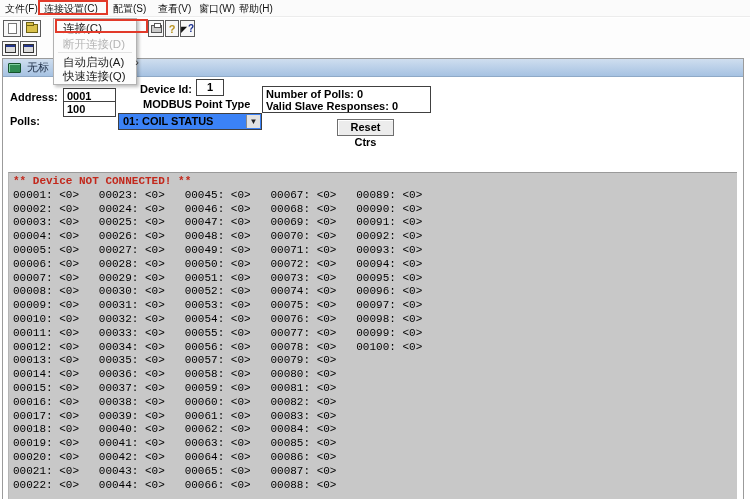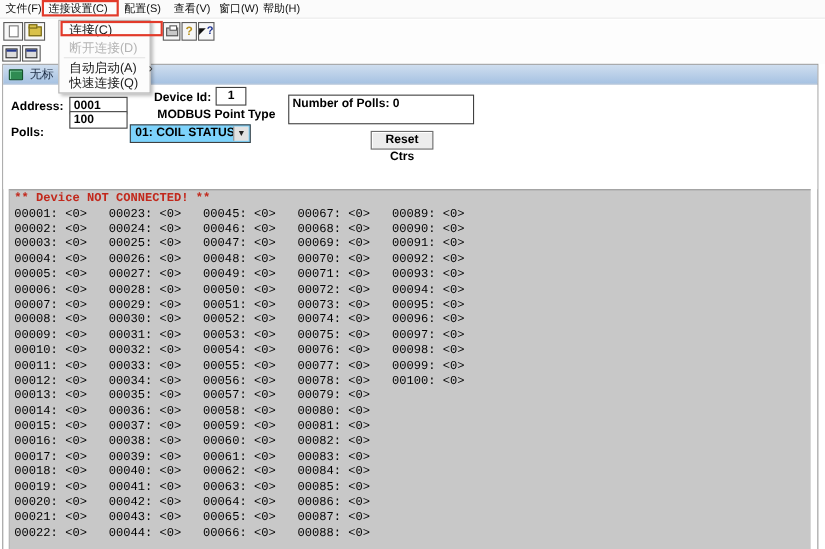--- a/index.html
+++ b/index.html
@@ -38,21 +38,21 @@
     background:linear-gradient(#cfdeef,#a6c2e2); border-bottom:1px solid #8fa9c7;
     display:flex; align-items:center; }
   .child-title-icon { width:13px; height:10px; margin-left:5px; background:#2f8b52;
     border:1px solid #14522c; border-radius:1px; box-shadow:inset 1px 1px 0 #7fcf9f; }
   .child-title-text { font-size:11px; color:#1c2c44; margin-left:6px; }
 
   .form-area { position:absolute; left:0; top:18px; right:0; height:95px; background:#fff; }
   .flabel { position:absolute; font-size:11px; font-weight:bold; color:#000; white-space:nowrap; }
   .tinput { position:absolute; background:#fff; border:1px solid #404040; font-size:11px;
     font-weight:bold; color:#000; padding:1px 3px; line-height:12px; }
-  .combo { position:absolute; left:115px; top:36px; width:110px; height:17px; background:#7dd3fc;
+  .combo { position:absolute; left:115px; top:36px; width:144px; height:17px; background:#3b82f6;
     border:1px solid #404040; font-size:11px; font-weight:bold; line-height:15px; padding-left:4px; }
   .combo-btn { position:absolute; right:1px; top:1px; bottom:1px; width:14px; background:#e2e2e2;
     border-left:1px solid #8a8a8a; font-size:8px; color:#222; display:flex; align-items:center;
     justify-content:center; }
   .polls-box { position:absolute; left:259px; top:9px; width:169px; height:27px; background:#fff;
     border:1px solid #404040; font-size:11px; font-weight:bold; line-height:12px; padding:1px 3px;
     white-space:nowrap; }
   .reset-btn { position:absolute; left:334px; top:42px; width:57px; height:17px;
     background:#ececec; border:1px solid #6e6e6e; box-shadow:inset 1px 1px 0 #ffffff;
     font-size:11px; font-weight:bold; text-align:center; line-height:15px; }
@@ -132,20 +132,21 @@
     <div class="tinput" style="left:193px;top:2px;width:28px;height:17px;text-align:center">1</div>
     <div class="flabel" style="left:140px;top:21px">MODBUS Point Type</div>
 
     <div class="combo">
       <span>01: COIL STATUS</span>
       <span class="combo-btn">▼</span>
     </div>
 
     <div class="polls-box">
       <div>Number of Polls: 0</div>
+      <div>Valid Slave Responses: 0</div>
     </div>
     <div class="reset-btn">Reset Ctrs</div>
   </div>
 
   <div class="data-panel">
     <pre class="data-pre" id="register-grid"><span class="conn-red">** Device NOT CONNECTED! **</span>
 00001: &lt;0&gt;   00023: &lt;0&gt;   00045: &lt;0&gt;   00067: &lt;0&gt;   00089: &lt;0&gt;
 00002: &lt;0&gt;   00024: &lt;0&gt;   00046: &lt;0&gt;   00068: &lt;0&gt;   00090: &lt;0&gt;
 00003: &lt;0&gt;   00025: &lt;0&gt;   00047: &lt;0&gt;   00069: &lt;0&gt;   00091: &lt;0&gt;
 00004: &lt;0&gt;   00026: &lt;0&gt;   00048: &lt;0&gt;   00070: &lt;0&gt;   00092: &lt;0&gt;

